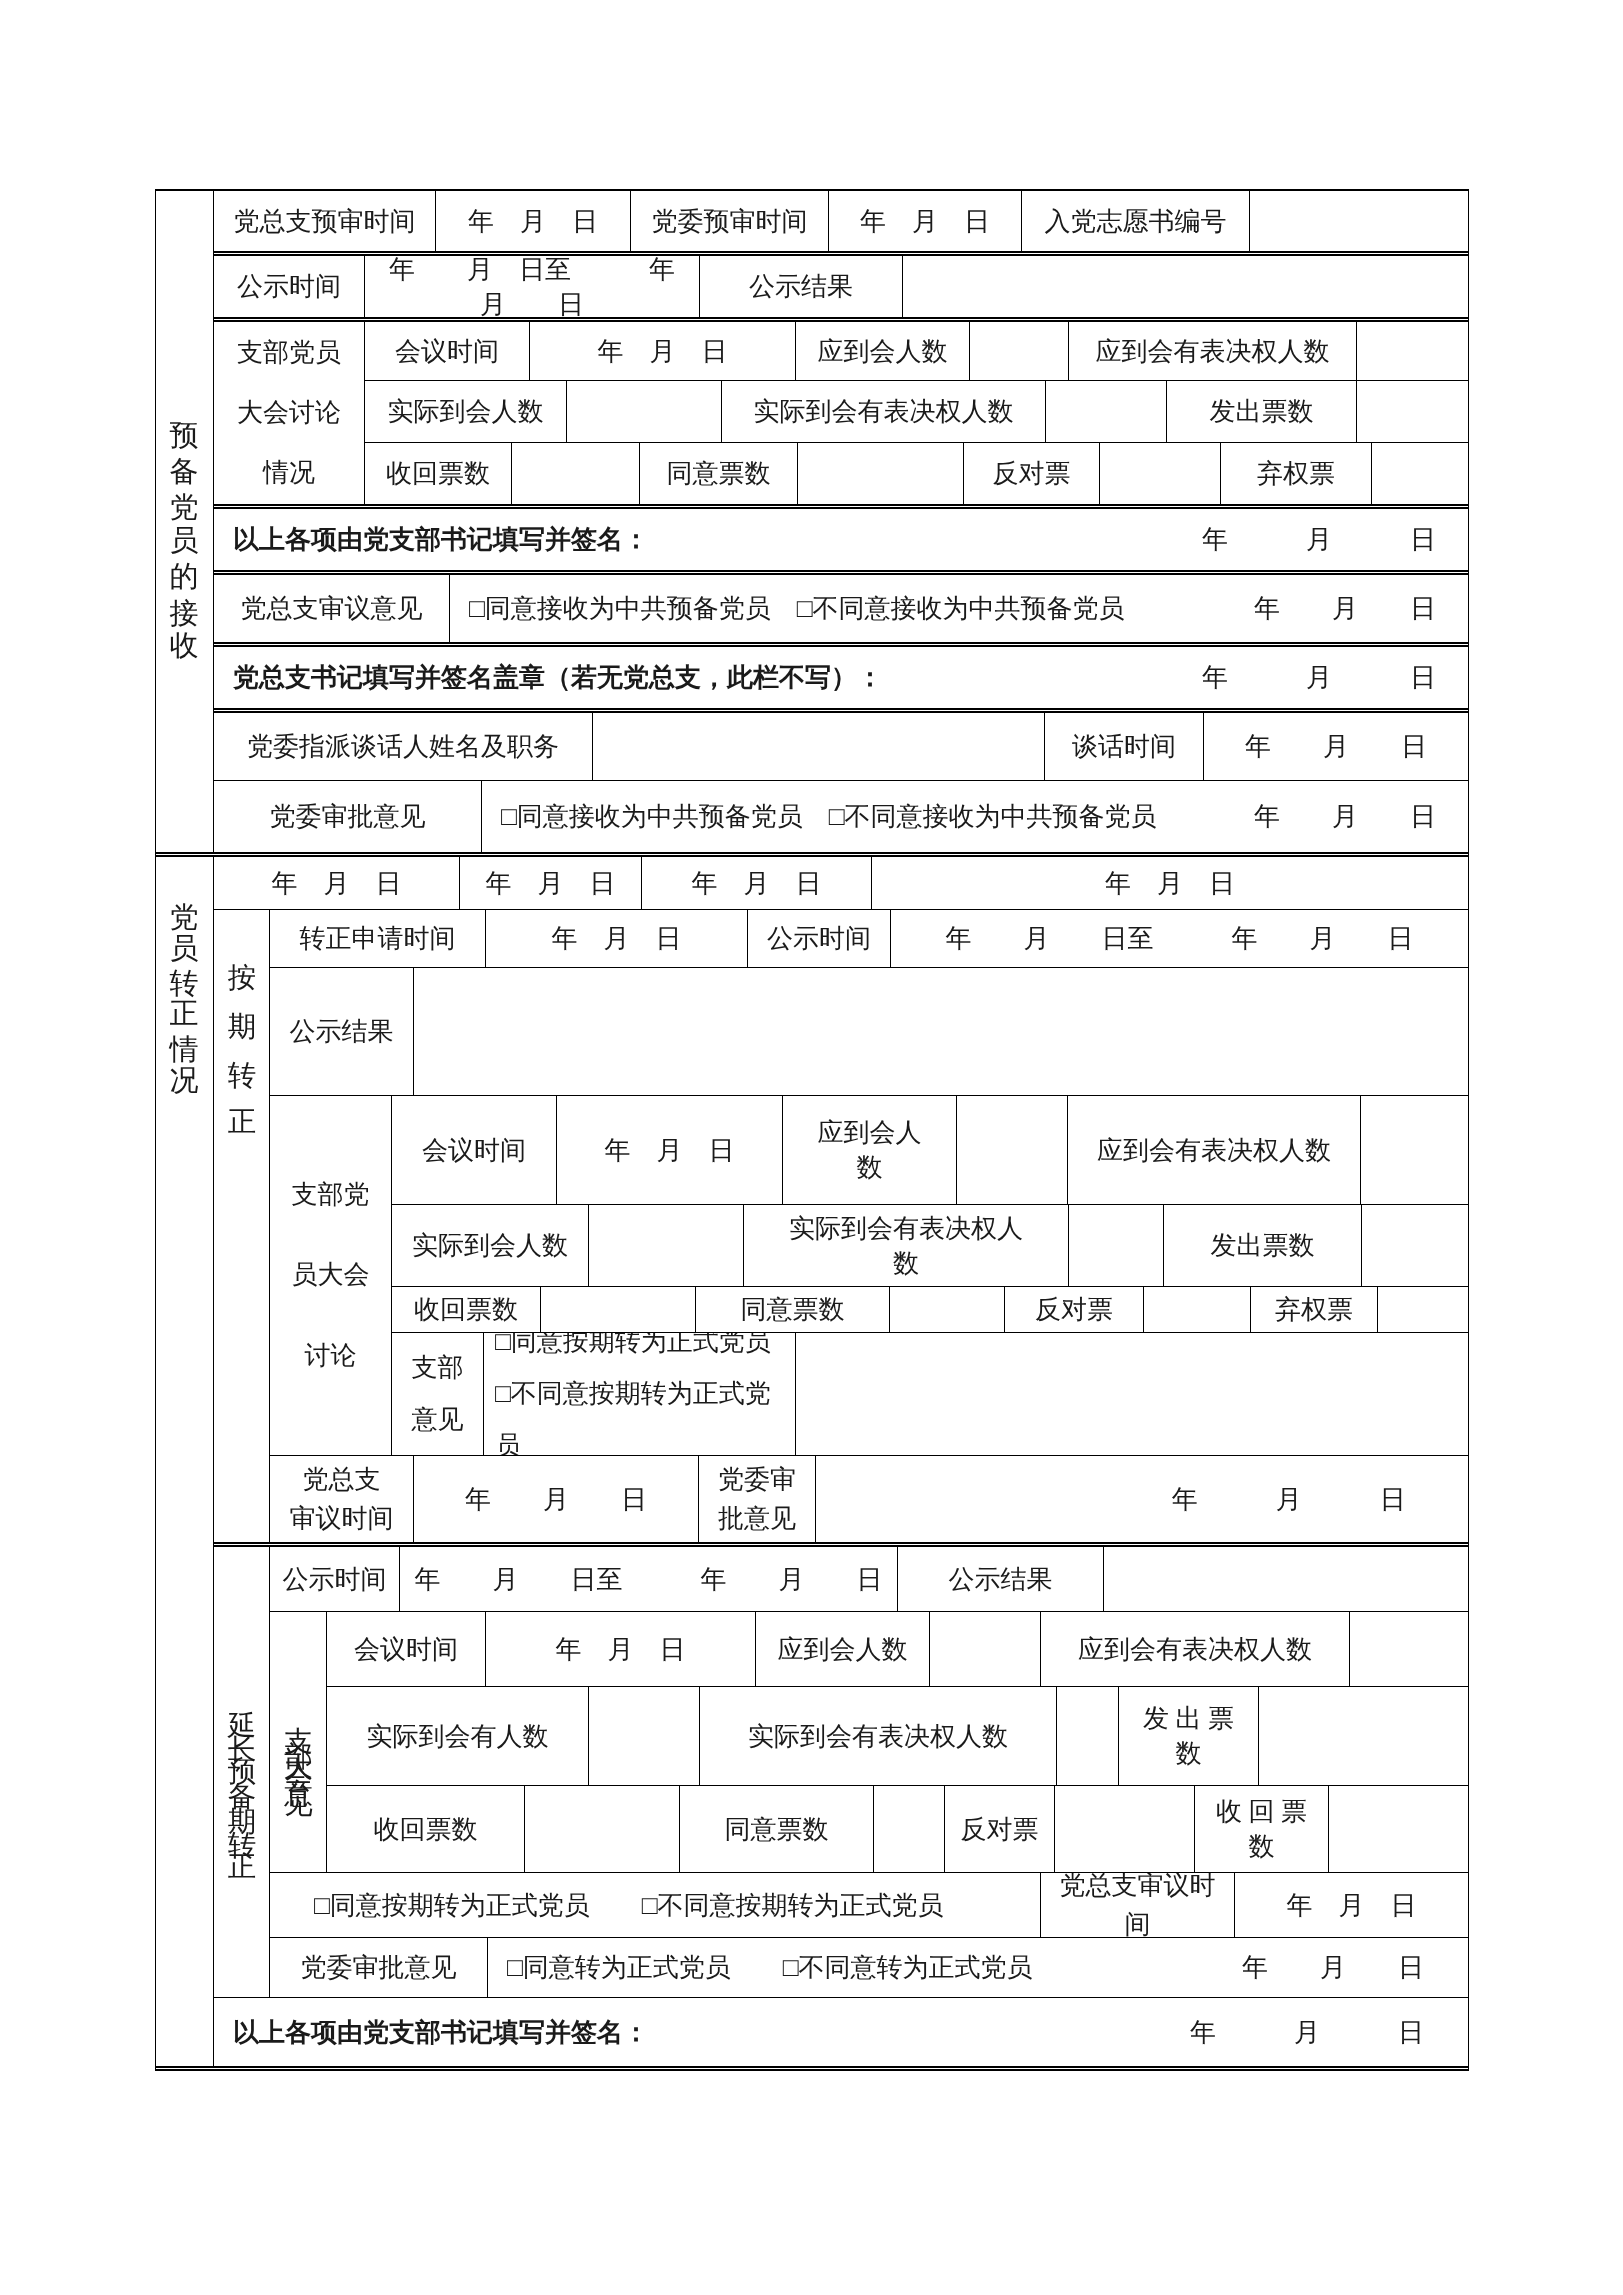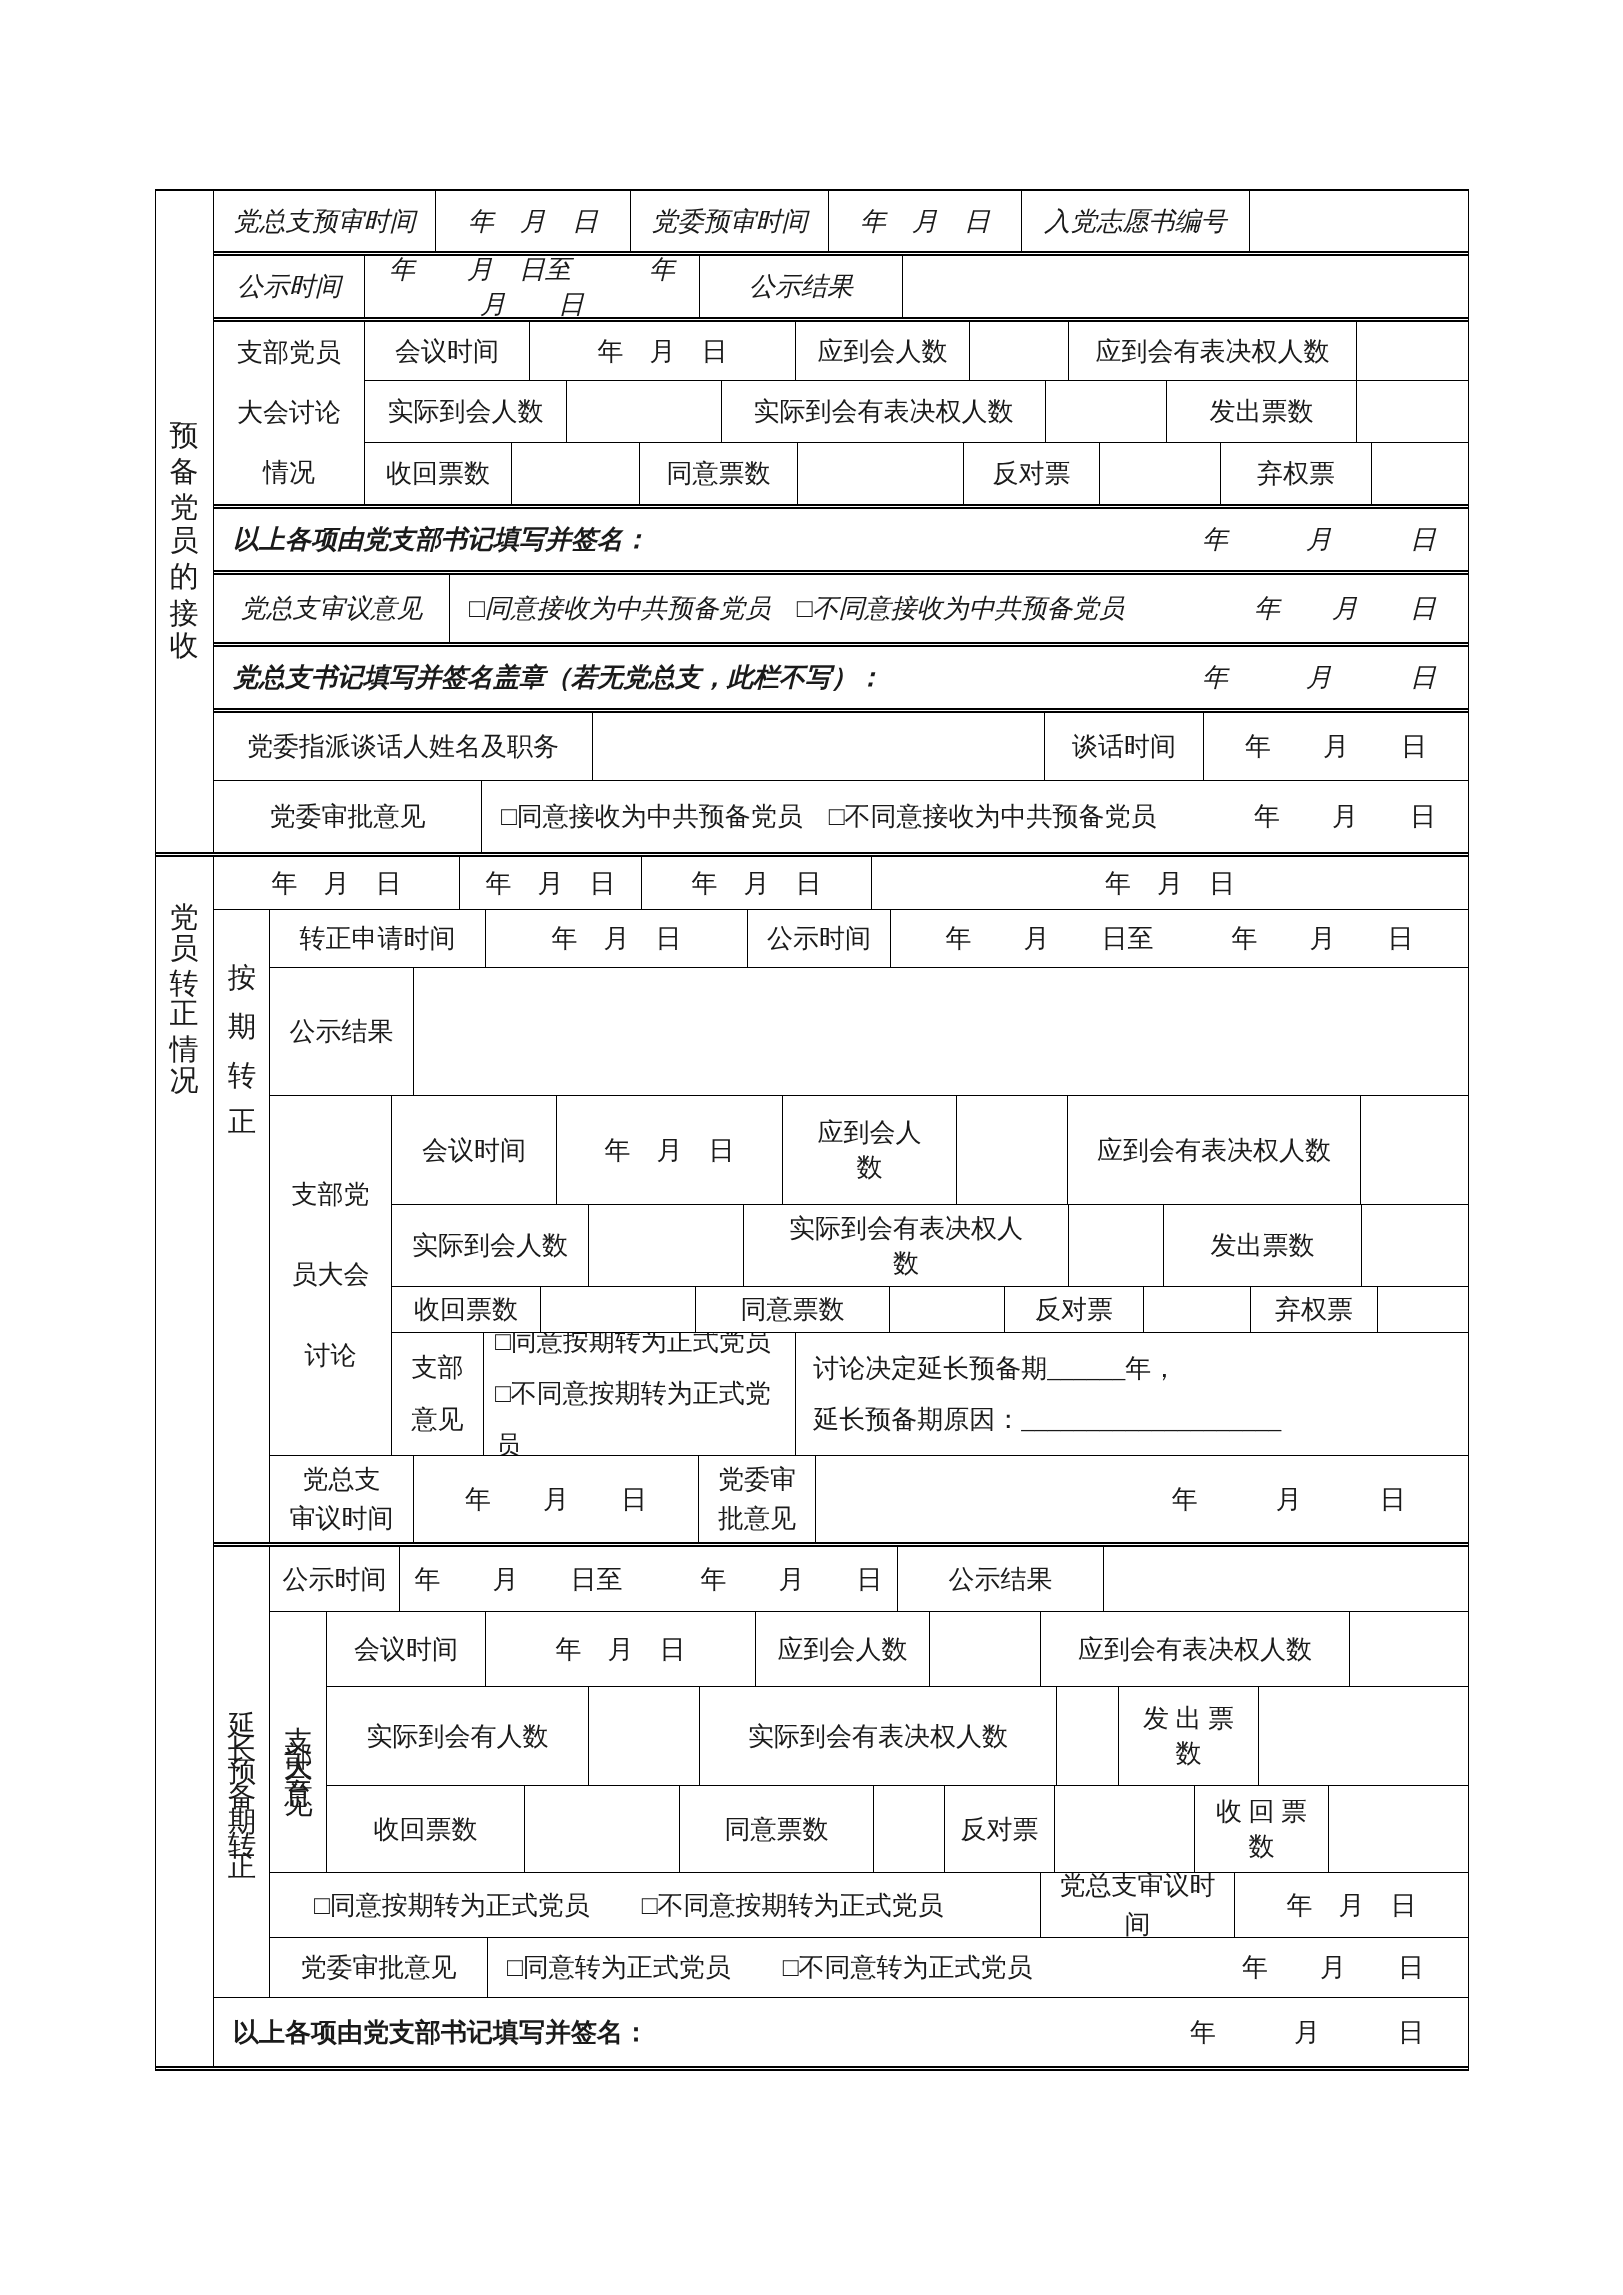--- a/index.html
+++ b/index.html
@@ -8,21 +8,21 @@
   .tbl{position:absolute;left:155px;top:189px;width:1314px;
        border:1.6px solid #000;border-top:2.4px solid #000;border-bottom:5.6px double #000;
        box-sizing:border-box;background:#fff;}
   .sec{display:flex;align-items:stretch;}
   .sec-a{border-bottom:5.6px double #000;}
   .seclabel{width:57px;flex:0 0 57px;border-right:1.6px solid #000;display:flex;align-items:center;justify-content:center;
             writing-mode:vertical-rl;text-orientation:upright;font-size:29px;}
   .seclabel.topalign{align-items:center;justify-content:flex-start;}
   .srows{flex:1;display:flex;flex-direction:column;min-width:0;}
   .row{display:flex;align-items:stretch;border-bottom:1.6px solid #000;box-sizing:border-box;min-width:0;}
-  .row.dbl{border-bottom:5.6px double #000;font-style:italic;}
+  .row.dbl{border-bottom:5.6px double #000;}
   .row.nob{border-bottom:none;}
   .grp{display:flex;align-items:stretch;min-width:0;}
   .gb2{border-bottom:1.6px solid #000;}
   .gbd{border-bottom:5.6px double #000;}
   .glabel{border-right:1.6px solid #000;display:flex;align-items:center;justify-content:center;text-align:center;
           box-sizing:border-box;white-space:pre-line;flex-shrink:0;}
   .gvert{writing-mode:vertical-rl;text-orientation:upright;}
   .grows{flex:1;display:flex;flex-direction:column;min-width:0;}
   .c{border-right:1.6px solid #000;box-sizing:border-box;display:flex;align-items:center;justify-content:center;
      text-align:center;padding:1.6px 6.3px;white-space:pre-line;overflow:hidden;flex-shrink:0;}
@@ -205,24 +205,20 @@
                   <div class="c" style="width:139px">反对票</div>
                   <div class="c" style="width:107px"></div>
                   <div class="c" style="width:127px">弃权票</div>
                   <div class="c e"></div>
                 </div>
                 <div class="row nob" style="height:122px">
                   <div class="c lh2" style="width:92px">支部
 意见</div>
                   <div class="c L lh2" style="width:312px;padding-left:11px">□同意按期转为正式党员
 □不同意按期转为正式党员</div>
-                  <div class="c e col2">
-                    <span class="ln1" style="padding-left:11px">讨论决定延长预备期______年，</span>
-                    <span class="ln1" style="padding-left:11px">延长预备期原因：____________________</span>
-                  </div>
                 </div>
               </div>
             </div>
 
             <div class="row nob" style="height:86px">
               <div class="c lh15" style="width:144px">党总支
 审议时间</div>
               <div class="c" style="width:285px">年　　月　　日</div>
               <div class="c lh15" style="width:117px">党委审
 批意见</div>

